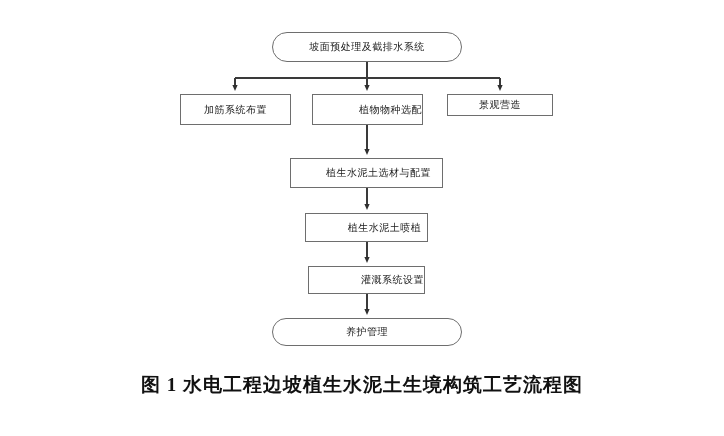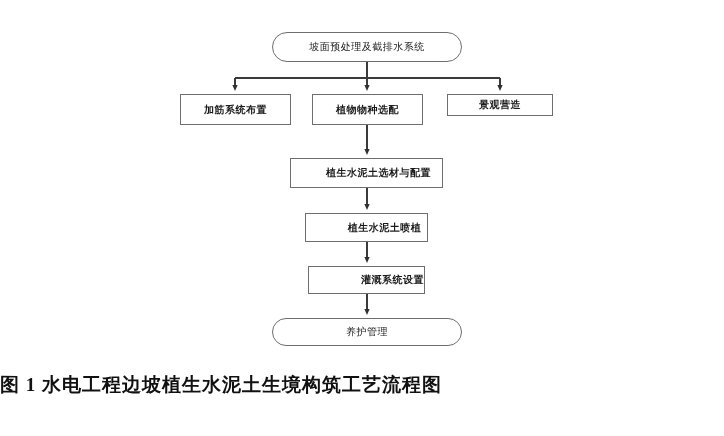--- a/index.html
+++ b/index.html
@@ -36,31 +36,30 @@
     background: #ffffff;
     border: 1px solid #6e6e6e;
     color: #1a1a1a;
     font-size: 10px;
     letter-spacing: 0.5px;
     white-space: nowrap;
     z-index: 2;
   }
   .node.rect {
     border-radius: 0;
-    font-weight: bold;
   }
   .node.stadium {
     border-radius: 999px;
   }
   .caption {
     position: absolute;
     left: 0;
     top: 372px;
     width: 724px;
-    text-align: left;
+    text-align: center;
     font-size: 19px;
     font-weight: bold;
     color: #111111;
     letter-spacing: 1px;
     font-family: "Liberation Serif", "DejaVu Serif", serif;
   }
 </style>
 </head>
 <body>
 
@@ -87,21 +86,21 @@
   </svg>
 
   <div class="node stadium" style="left:272px; top:32px; width:190px; height:30px;">
     <span>坡面预处理及截排水系统</span>
   </div>
 
   <div class="node rect" style="left:180px; top:94px; width:111px; height:31px;">
     <span>加筋系统布置</span>
   </div>
 
-  <div class="node rect" style="left:312px; top:94px; width:111px; height:31px;">
+  <div class="node rect" style="left:312px; top:94px; width:111px; height:31px;justify-content:flex-end;">
     <span>植物物种选配</span>
   </div>
 
   <div class="node rect" style="left:447px; top:94px; width:106px; height:22px;">
     <span>景观营造</span>
   </div>
 
   <div class="node rect" style="left:290px; top:158px; width:153px; height:30px;padding-left:24px;">
     <span>植生水泥土选材与配置</span>
   </div>

